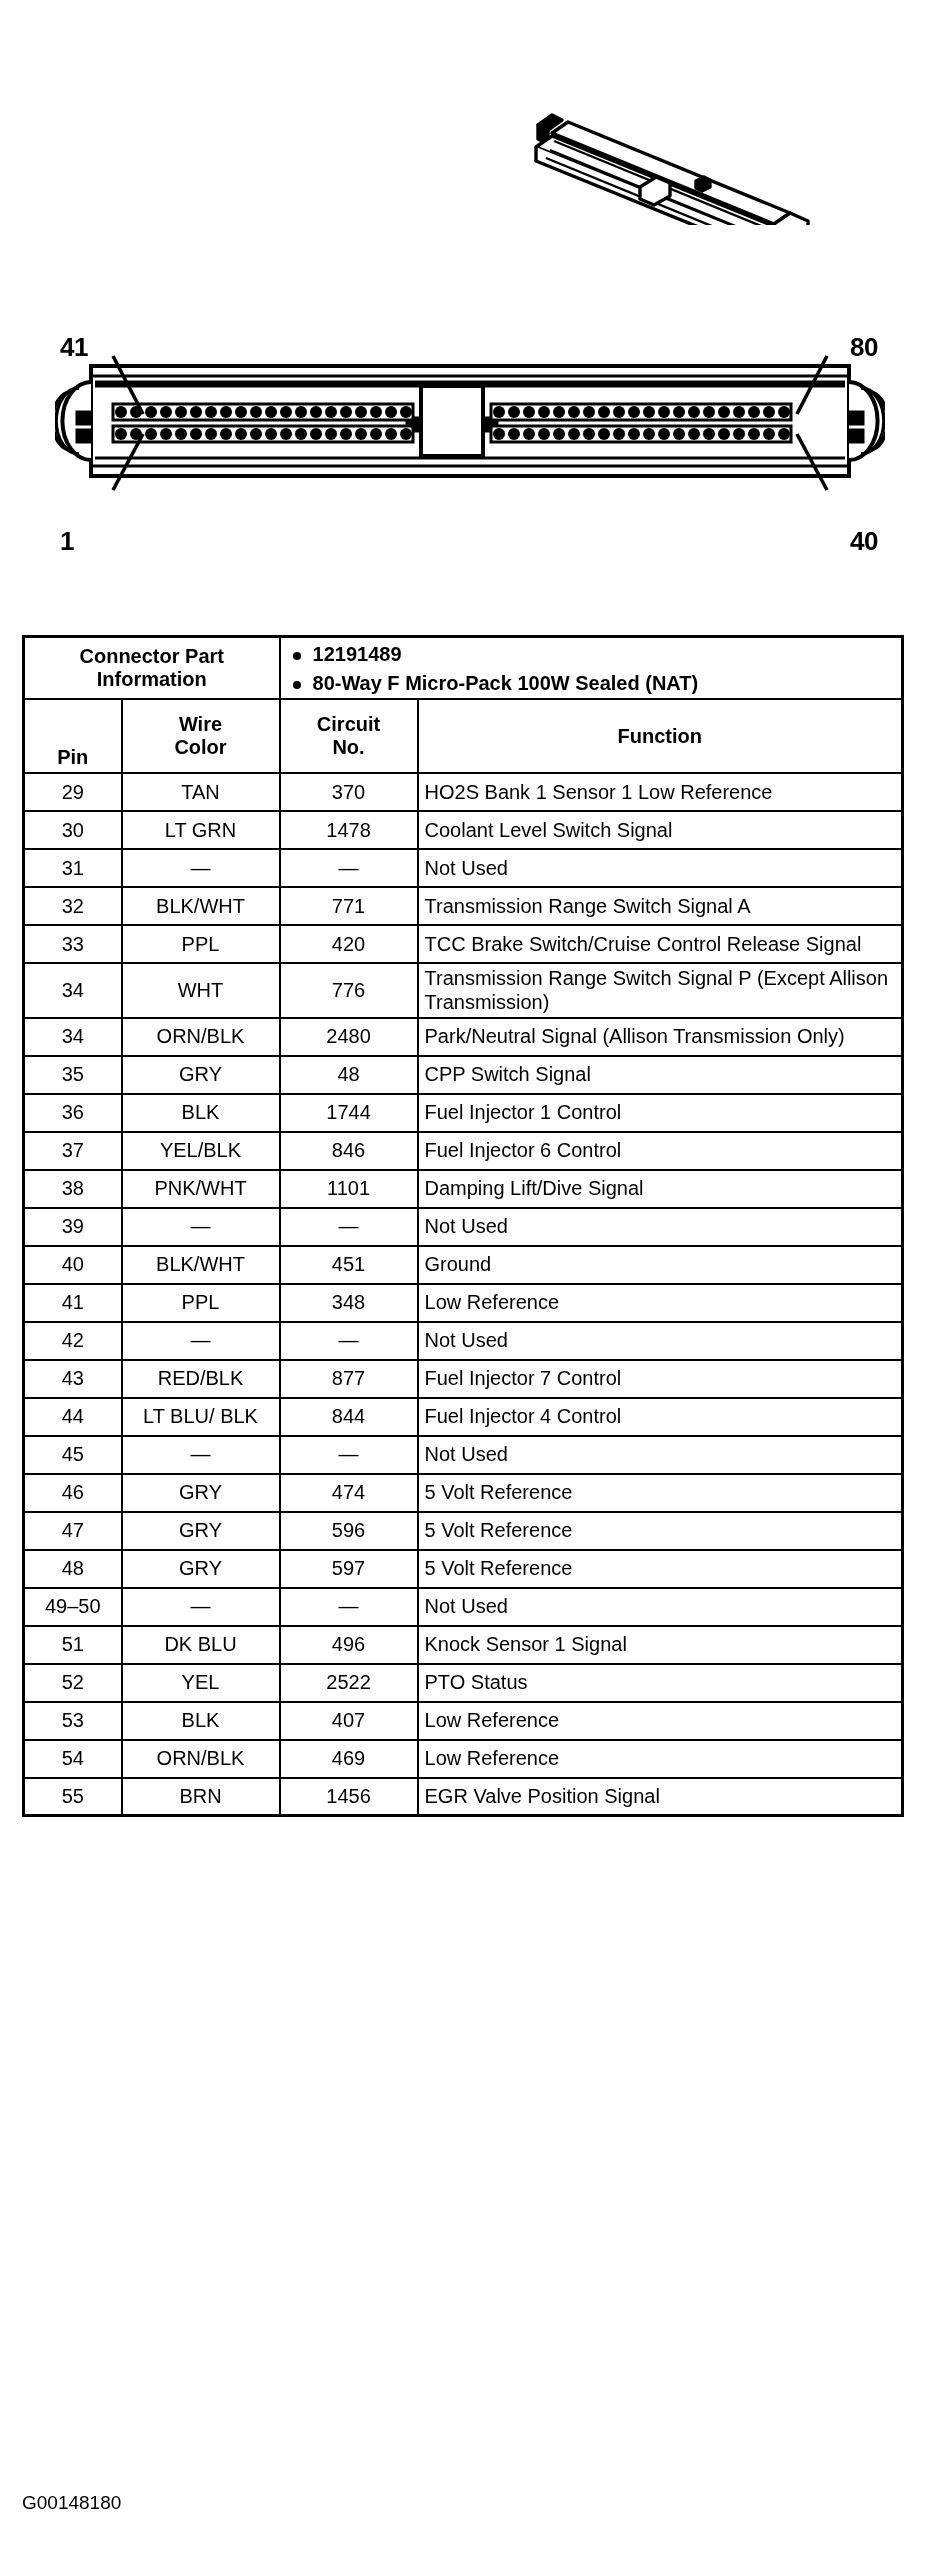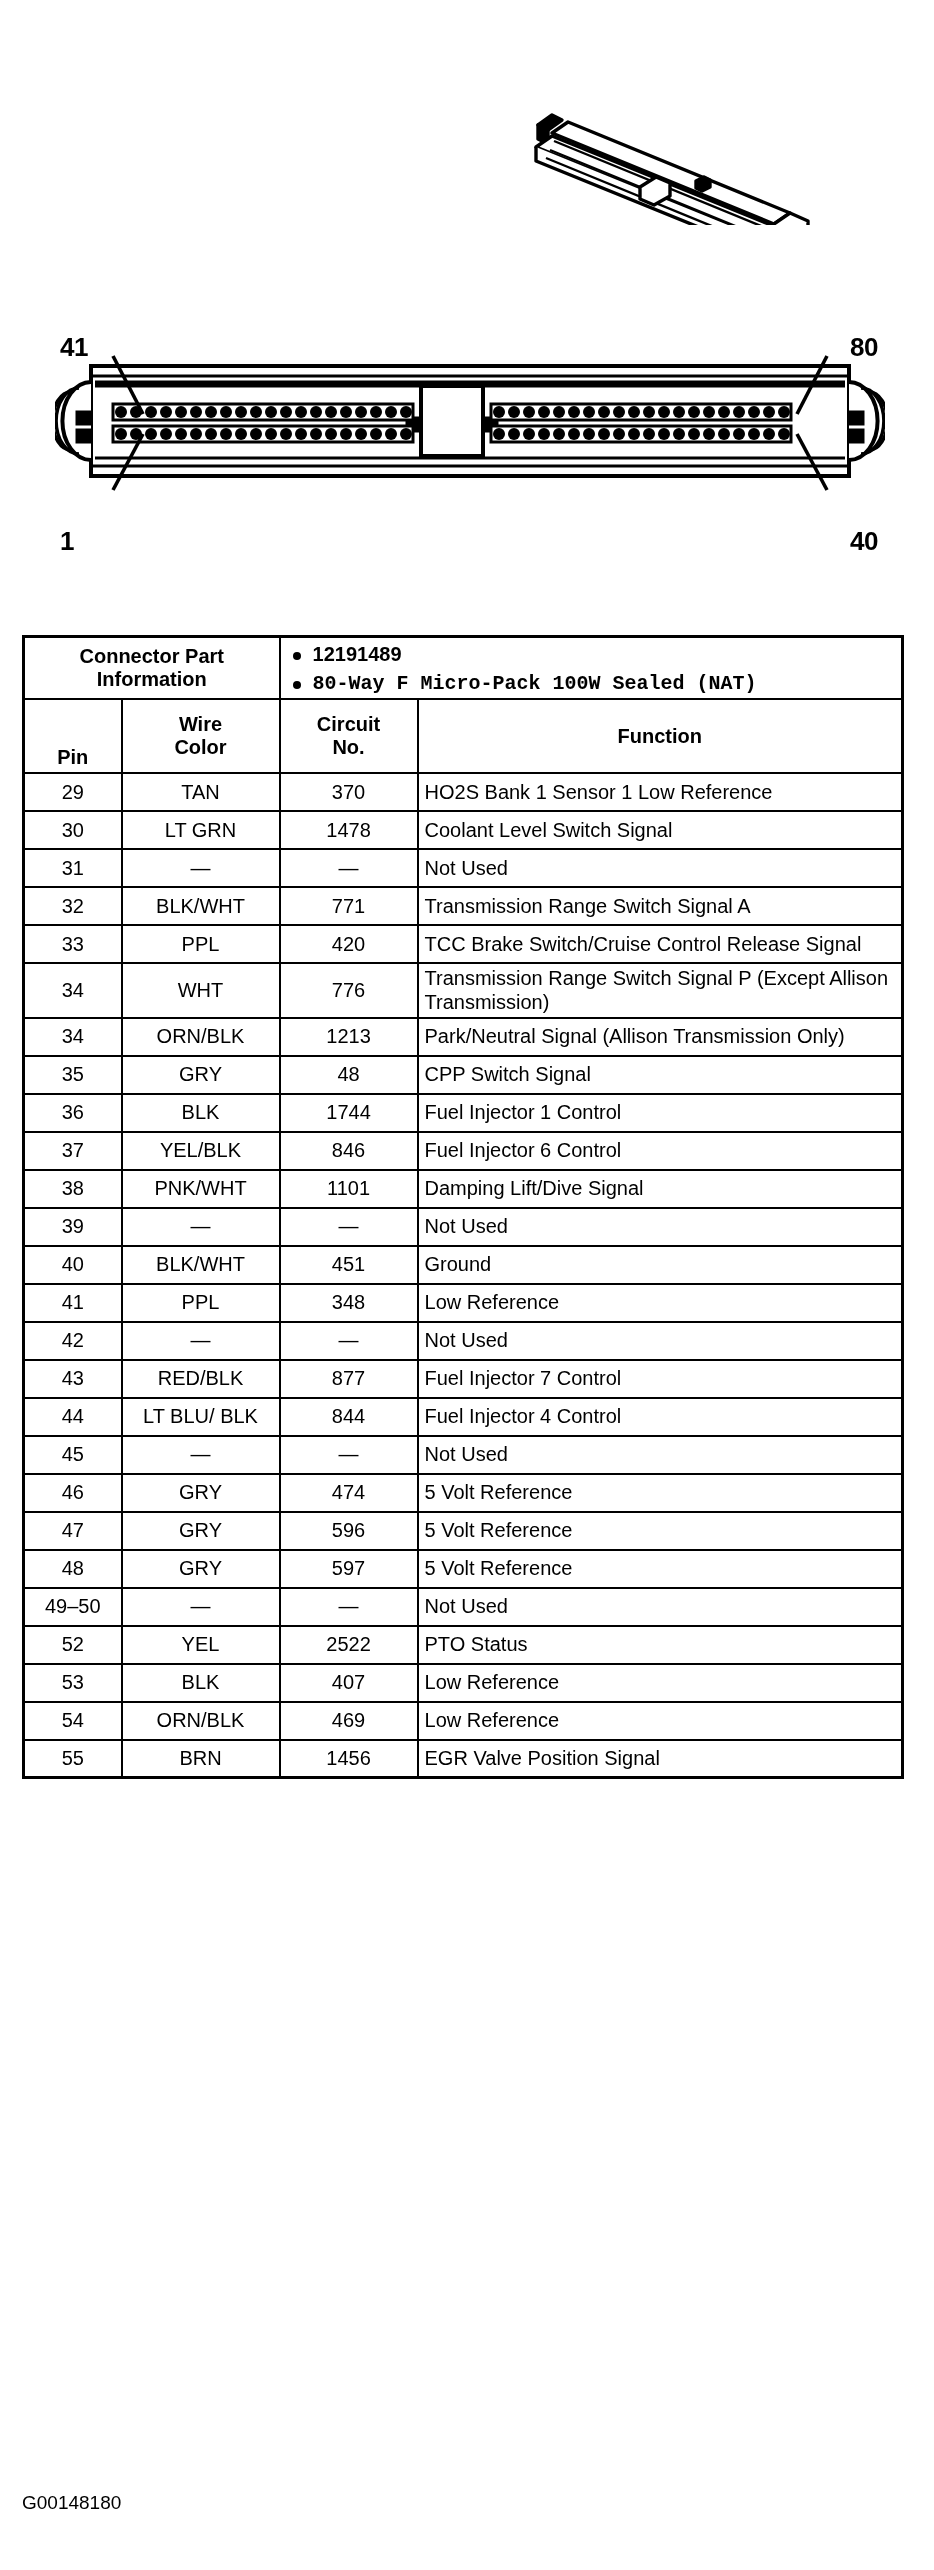--- a/index.html
+++ b/index.html
@@ -91,21 +91,21 @@
   }
   ul.cpi-list {
     margin: 0;
     padding: 0 0 0 26px;
     list-style: none;
   }
   ul.cpi-list li {
     position: relative;
     margin: 2px 0 6px 0;
   }
-  ul.cpi-list li:last-child { margin-bottom: 0; font-family: Liberation Mono, monospace; }
+  ul.cpi-list li:last-child { margin-bottom: 0; }
   ul.cpi-list li::before {
     content: "";
     position: absolute;
     left: -20px;
     top: 9px;
     width: 8px;
     height: 8px;
     background: #000;
     border-radius: 50%;
   }
@@ -374,21 +374,21 @@
         </tr>
         <tr class="data-row">
           <td class="pin-cell">34</td>
           <td class="wire-cell">WHT</td>
           <td class="circ-cell">776</td>
           <td class="func-cell">Transmission Range Switch Signal P (Except Allison Transmission)</td>
         </tr>
         <tr class="data-row">
           <td class="pin-cell">34</td>
           <td class="wire-cell">ORN/BLK</td>
-          <td class="circ-cell">1213</td>
+          <td class="circ-cell">2480</td>
           <td class="func-cell">Park/Neutral Signal (Allison Transmission Only)</td>
         </tr>
         <tr class="data-row">
           <td class="pin-cell">35</td>
           <td class="wire-cell">GRY</td>
           <td class="circ-cell">48</td>
           <td class="func-cell">CPP Switch Signal</td>
         </tr>
         <tr class="data-row">
           <td class="pin-cell">36</td>
@@ -468,20 +468,26 @@
           <td class="circ-cell">597</td>
           <td class="func-cell">5 Volt Reference</td>
         </tr>
         <tr class="data-row">
           <td class="pin-cell">49–50</td>
           <td class="wire-cell">—</td>
           <td class="circ-cell">—</td>
           <td class="func-cell">Not Used</td>
         </tr>
         <tr class="data-row">
+          <td class="pin-cell">51</td>
+          <td class="wire-cell">DK BLU</td>
+          <td class="circ-cell">496</td>
+          <td class="func-cell">Knock Sensor 1 Signal</td>
+        </tr>
+        <tr class="data-row">
           <td class="pin-cell">52</td>
           <td class="wire-cell">YEL</td>
           <td class="circ-cell">2522</td>
           <td class="func-cell">PTO Status</td>
         </tr>
         <tr class="data-row">
           <td class="pin-cell">53</td>
           <td class="wire-cell">BLK</td>
           <td class="circ-cell">407</td>
           <td class="func-cell">Low Reference</td>

